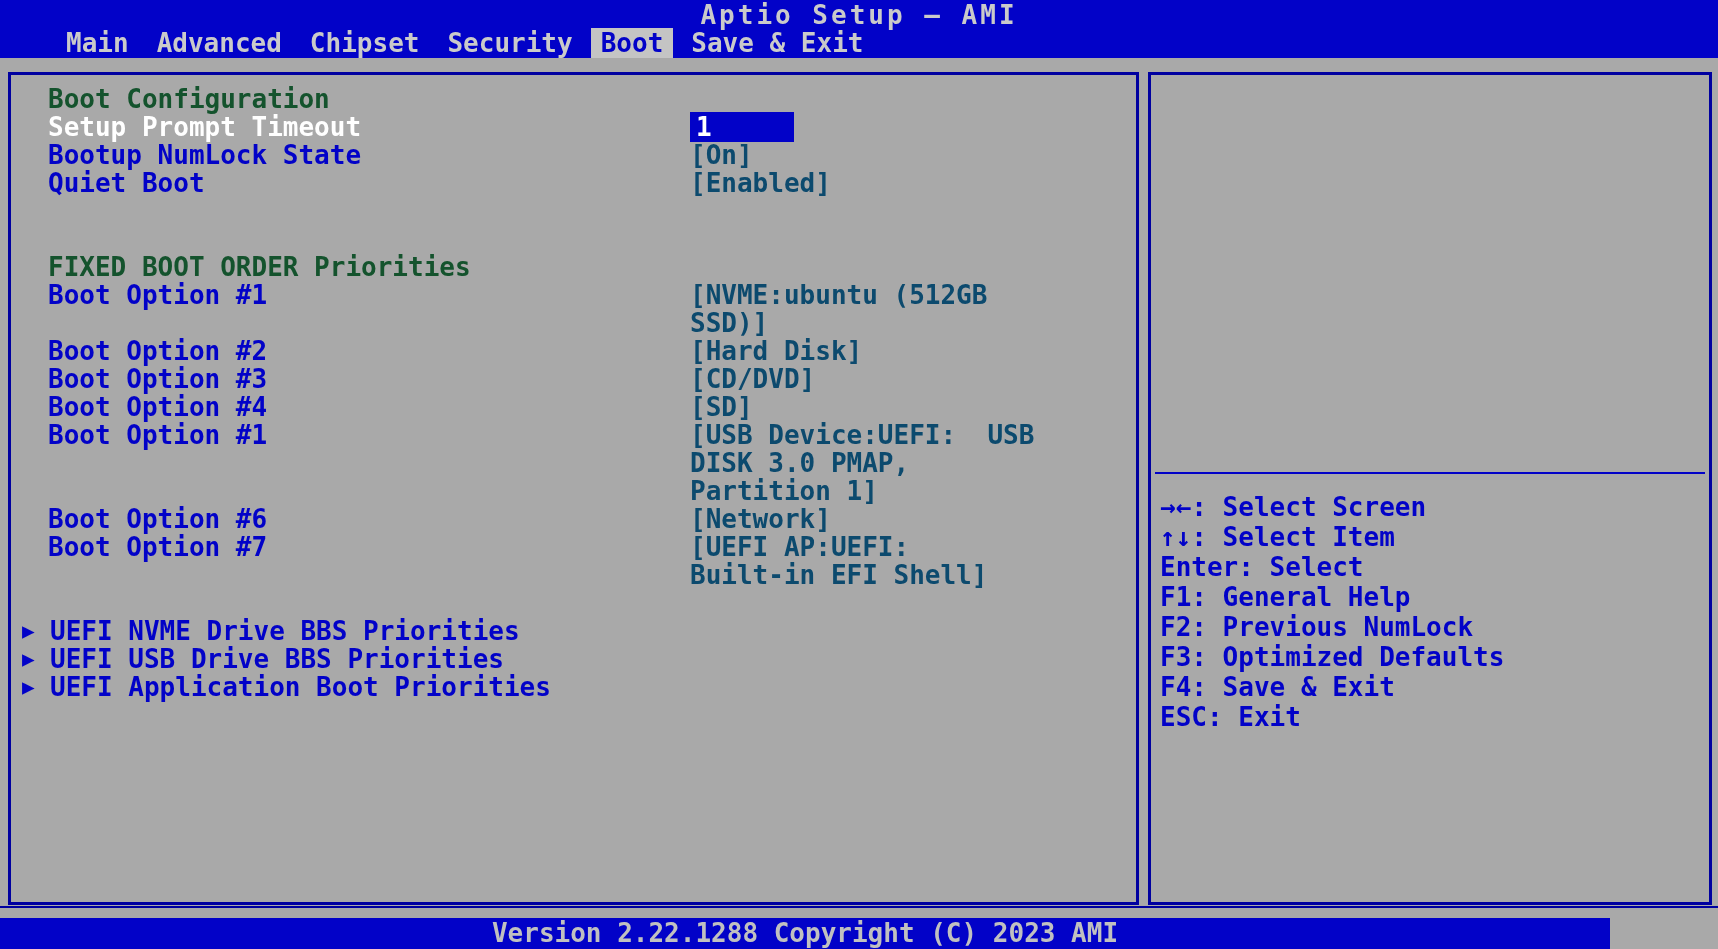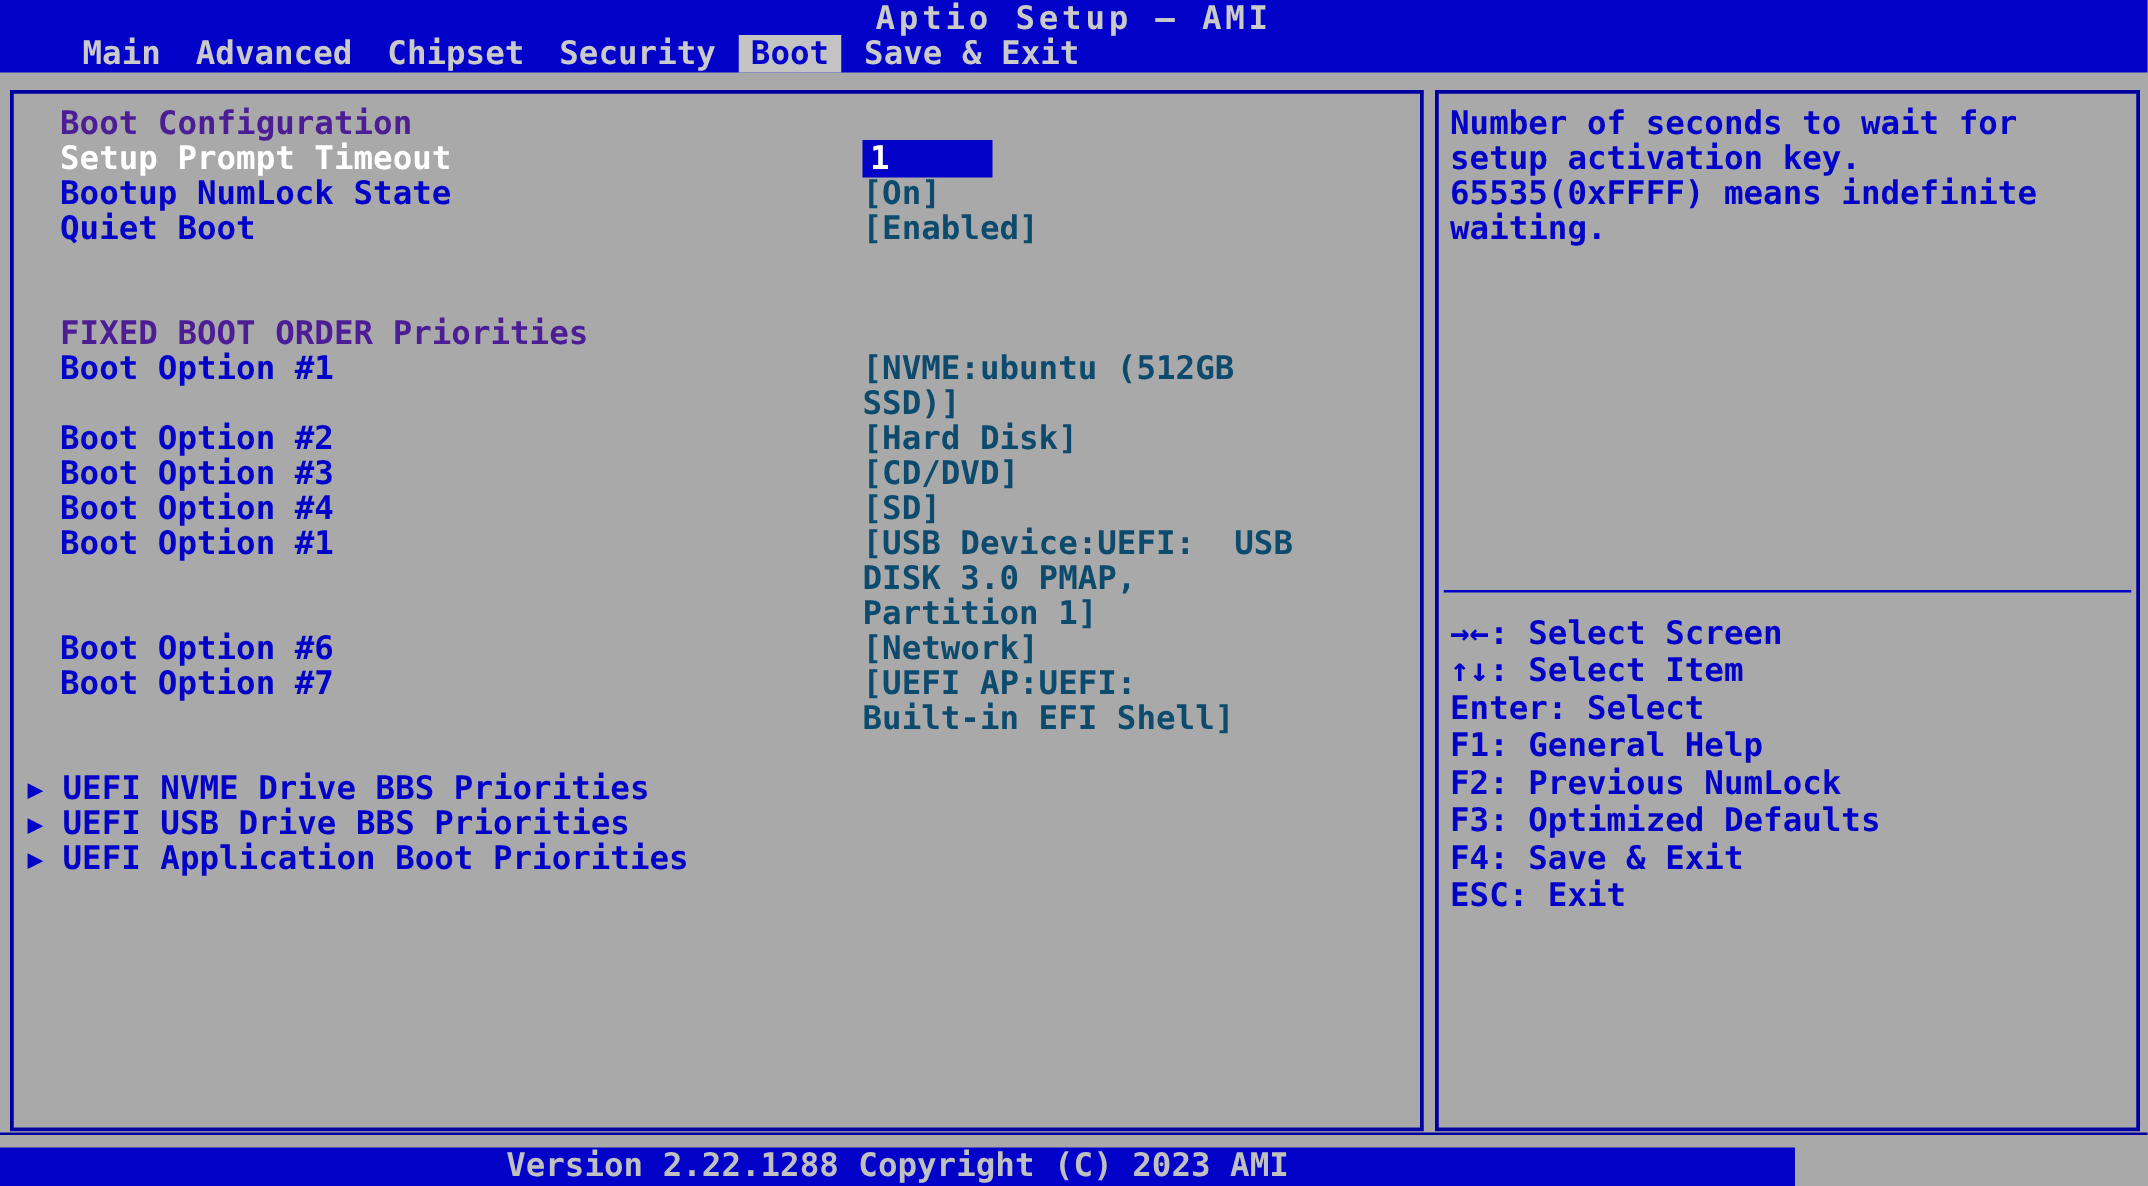--- a/index.html
+++ b/index.html
@@ -16,36 +16,36 @@
   .tabs{position:absolute;left:56px;top:28px;height:30px;display:flex}
   .tab{color:#CACACA;line-height:30px;padding:0 10px;margin-right:8px;cursor:default}
   .tab.active{background:#C4C4C4;color:#0202C8}
   
   .panel{position:absolute;background:#A9A9A9;border:3px solid #0000A0;box-sizing:border-box}
   #left-panel{left:8px;top:72px;width:1131px;height:833px}
   #right-panel{left:1148px;top:72px;width:564px;height:833px}
   
   .row{position:absolute;left:0;width:100%;height:28px;line-height:28px}
   .lbl{position:absolute;left:37px;white-space:pre}
-  .c-black{color:#4c1d95}
+  .c-black{color:#14532d}
   .c-white{color:#FFFFFF}
   .c-blue{color:#0202C8}
   .val{position:absolute;left:679px;color:#0c4a6e;white-space:pre;line-height:28px}
   .valbox{position:absolute;left:679px;top:-1px;width:104px;height:30px;line-height:30px;
           background:#0202C8;color:#FFFFFF;padding-left:6px;box-sizing:border-box;white-space:pre}
   .tri{position:absolute;left:11px;top:0;color:#0202C8;font-size:21px;line-height:28px}
   .sub-lbl{position:absolute;left:39px;white-space:pre;color:#0202C8}
   
   .help{position:absolute;left:9px;top:10px;color:#0202C8;white-space:pre;line-height:28px}
   .rdivider{position:absolute;left:4px;top:397px;width:550px;height:2px;background:#0202C8}
   .legend{position:absolute;left:9px;top:417px;color:#0202C8}
   .legend-line{height:30px;line-height:30px;white-space:pre}
   
   .hline{position:absolute;left:0;top:906px;width:1718px;height:2px;background:#0000A0}
-  .footer{position:absolute;left:0;top:918px;width:1436px;height:31px;background:#0202C8;
+  .footer{position:absolute;left:0;top:918px;width:1610px;height:31px;background:#0202C8;
           color:#C0C0C0;text-align:center;line-height:31px}
 </style>
 </head>
 <body>
 
 <div class="topbar">
   <div class="title">Aptio Setup – AMI</div>
   <div class="tabs">
     <span class="tab">Main</span>
     <span class="tab">Advanced</span>
@@ -132,24 +132,20 @@
   </div>
 
   <div class="row" style="top:598px">
     <span class="tri">▶</span>
     <span class="sub-lbl">UEFI Application Boot Priorities</span>
   </div>
 
 </div>
 
 <div id="right-panel" class="panel">
-  <div class="help">Number of seconds to wait for
-setup activation key.
-65535(0xFFFF) means indefinite
-waiting.</div>
   <div class="rdivider"></div>
   <div class="legend">
     <div class="legend-line">→←: Select Screen</div>
     <div class="legend-line">↑↓: Select Item</div>
     <div class="legend-line">Enter: Select</div>
     <div class="legend-line">F1: General Help</div>
     <div class="legend-line">F2: Previous NumLock</div>
     <div class="legend-line">F3: Optimized Defaults</div>
     <div class="legend-line">F4: Save &amp; Exit</div>
     <div class="legend-line">ESC: Exit</div>

